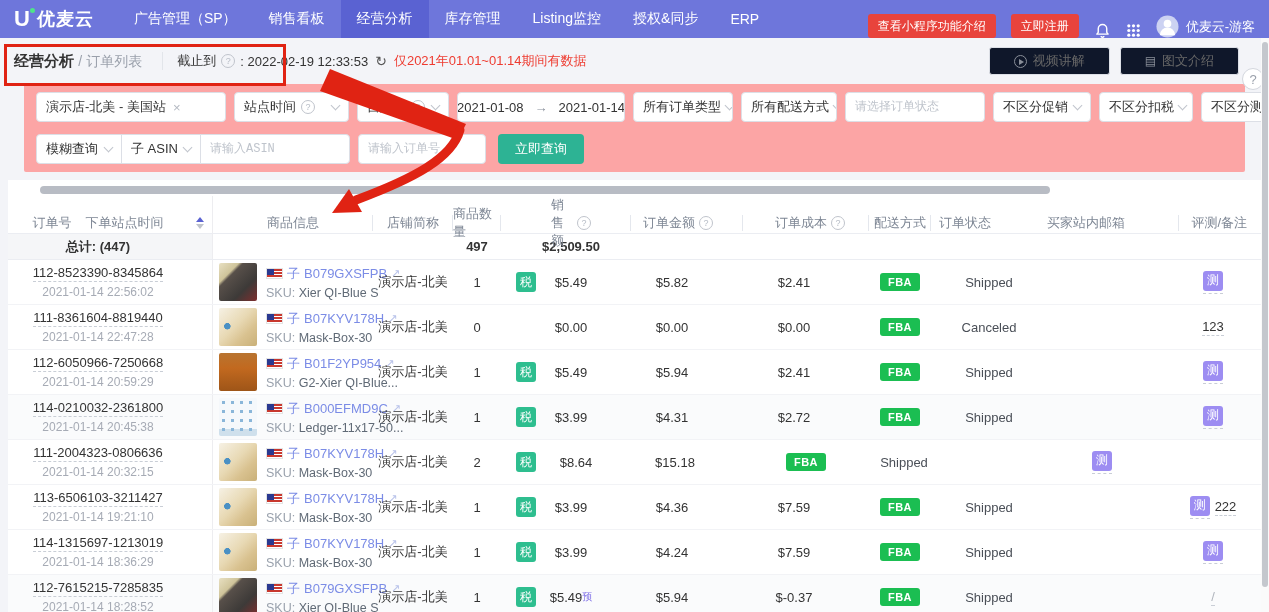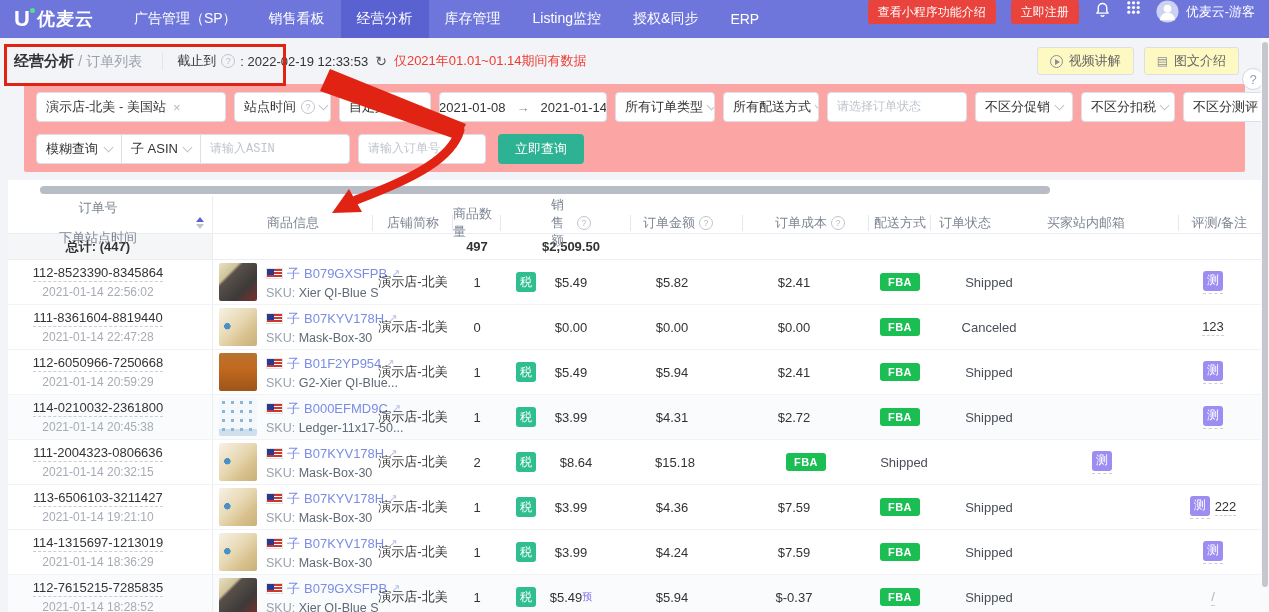--- a/index.html
+++ b/index.html
@@ -13,35 +13,35 @@
 
   
   .navbar{height:38px;background:var(--navbar);display:flex;align-items:stretch;padding:0 14px}
   .logo{display:flex;align-items:center;gap:7px;color:#fff;margin-right:24px;cursor:pointer}
   .logo-u{position:relative;font-size:22px;font-weight:bold;line-height:1}
   .logo-dot{position:absolute;right:-5px;top:0;width:5px;height:5px;border-radius:50%;background:#4EE38A}
   .logo-text{font-size:18px;font-weight:bold;letter-spacing:1px}
   .menu{display:flex;align-items:stretch}
   .menu-item{display:flex;align-items:center;padding:0 16px;color:#fff;font-size:14px;cursor:pointer;white-space:nowrap}
   .menu-item.active{background:var(--navactive)}
-  .nav-right{margin-left:auto;display:flex;align-items:flex-start;gap:15px}
+  .nav-right{margin-left:auto;display:flex;align-items:flex-end;gap:15px}
   .red-btn{background:var(--red);color:#fff;border:none;border-radius:3px;font-size:12px;height:24px;padding:0 10px;cursor:pointer;white-space:nowrap}
   .nav-ic{display:flex;align-items:center;cursor:pointer}
   .user{display:flex;align-items:center;gap:7px;color:#fff;font-size:13px;cursor:pointer;white-space:nowrap}
 
   
   .crumb-row{height:46px;display:flex;align-items:center;padding:0 14px;position:relative}
   .crumb{font-size:15px;font-weight:bold;color:#333;white-space:nowrap}
   .crumb .lite{color:#9aa0ab;font-weight:normal;font-size:14px}
   .statusbar{display:flex;align-items:center;margin-left:20px;padding-left:14px;border-left:1px solid #e2e5ea;gap:5px;white-space:nowrap}
   .qmark{width:14px;height:14px;border-radius:50%;border:1px solid #c0c4cc;color:#b6bcc6;font-size:9px;display:inline-flex;align-items:center;justify-content:center;flex:none}
   .refresh{color:#555;font-size:14px;margin:0 2px;cursor:pointer}
   .notice{color:var(--notice)}
   .toolbar{margin-left:auto;display:flex;gap:10px;margin-right:16px}
-  .ghost-btn{height:28px;padding:0 12px;background:#fef9c3;border:1px solid #dcdfe6;border-radius:3px;color:#666;font-size:13px;display:flex;align-items:center;gap:6px;cursor:pointer;white-space:nowrap}
+  .ghost-btn{height:28px;padding:0 24px;background:#0f172a;border:1px solid #dcdfe6;border-radius:3px;color:#666;font-size:13px;display:flex;align-items:center;gap:6px;cursor:pointer;white-space:nowrap}
   .play-circle{width:13px;height:13px;border:1px solid #8a8f99;border-radius:50%;position:relative;flex:none}
   .play-circle::after{content:'';position:absolute;left:4px;top:3px;border-left:5px solid #8a8f99;border-top:3px solid transparent;border-bottom:3px solid transparent}
   .doc-ic{color:#8a8f99;font-size:12px}
 
   
   .filter-card{background:#fca5a5;margin:0 24px;padding:8px 12px;display:flex;flex-direction:column;gap:12px;border-radius:2px}
   .frow{display:flex;gap:8px;align-items:center}
   .fbox{height:30px;border:1px solid #dcdfe6;border-radius:4px;display:flex;align-items:center;padding:0 9px;font-size:13px;color:#333;background:#fff;gap:5px;flex:none;cursor:pointer;white-space:nowrap;overflow:hidden}
   .fbox input{border:none;outline:none;width:100%;font-size:12px;font-family:Liberation Mono, monospace;color:#333}
   .fbox input::placeholder{color:#bfc4cc}
@@ -54,21 +54,21 @@
   .compound .fbox:last-child{border-radius:0 4px 4px 0}
   .primary-btn{background:var(--green);color:#fff;height:30px;padding:0 17px;border:none;border-radius:4px;font-size:13px;cursor:pointer;margin-left:4px;white-space:nowrap}
 
   
   .table-card{background:#fff;margin:8px 8px 0;position:relative;padding-top:4px}
   .hscroll{height:8px;margin:2px 12px 2px;position:relative}
   .hscroll-thumb{position:absolute;left:20px;top:0;height:8px;width:1010px;background:#b8bcc4;border-radius:4px;cursor:pointer}
   .grid{display:grid;grid-template-columns:180px 25px 160px 80px 48px 50px 80px 112px 126px 62px 108px 140px 1fr;align-items:center}
   .thead{height:38px;border-bottom:1px solid #ebedf2;color:#7d8694;font-size:13px}
   .hcell{display:flex;align-items:center;justify-content:center;position:relative;gap:4px;height:100%}
-  .hcell.two-line{flex-direction:column;justify-content:center;gap:14px;line-height:16px}
+  .hcell.two-line{flex-direction:row;justify-content:center;gap:14px;line-height:16px}
   .sep::after{content:'';position:absolute;right:0;top:50%;transform:translateY(-50%);width:1px;height:16px;background:#e4e7ed}
   .sorts{display:flex;flex-direction:column;gap:2px;align-items:center;cursor:pointer}
   .caret-up{width:0;height:0;border-left:4px solid transparent;border-right:4px solid transparent;border-bottom:5px solid #5A62D2}
   .caret-down{width:0;height:0;border-left:4px solid transparent;border-right:4px solid transparent;border-top:5px solid #c0c4cc}
   .c-sortb{border-right:1px solid #ededf0;align-self:stretch;display:flex;align-items:center;justify-content:center}
   .c-right{justify-content:flex-end}
   .pr-sales{padding-right:40px}
   .pr-amount{padding-right:30px}
   .pr-cost{padding-right:24px}
   .c-left{justify-content:flex-start;padding-left:8px}
@@ -196,21 +196,21 @@
     </button>
   </span>
 </div>
 
 <div class="filter-card">
   <div class="frow">
     <div class="fbox" style="width:190px">
       <span>演示店-北美 - 美国站</span>
       <span class="tag-close">×</span>
     </div>
-    <div class="fbox" style="width:97px">
+    <div class="fbox" style="width:115px">
       <span>站点时间</span>
         <span class="qmark">?</span>
         <span class="caret"></span>
     </div>
     <div class="fbox" style="width:92px">
       <span>自定义</span>
         <span class="qmark">?</span>
         <span class="caret"></span>
     </div>
     <div class="fbox" style="width:168px;justify-content:center">

